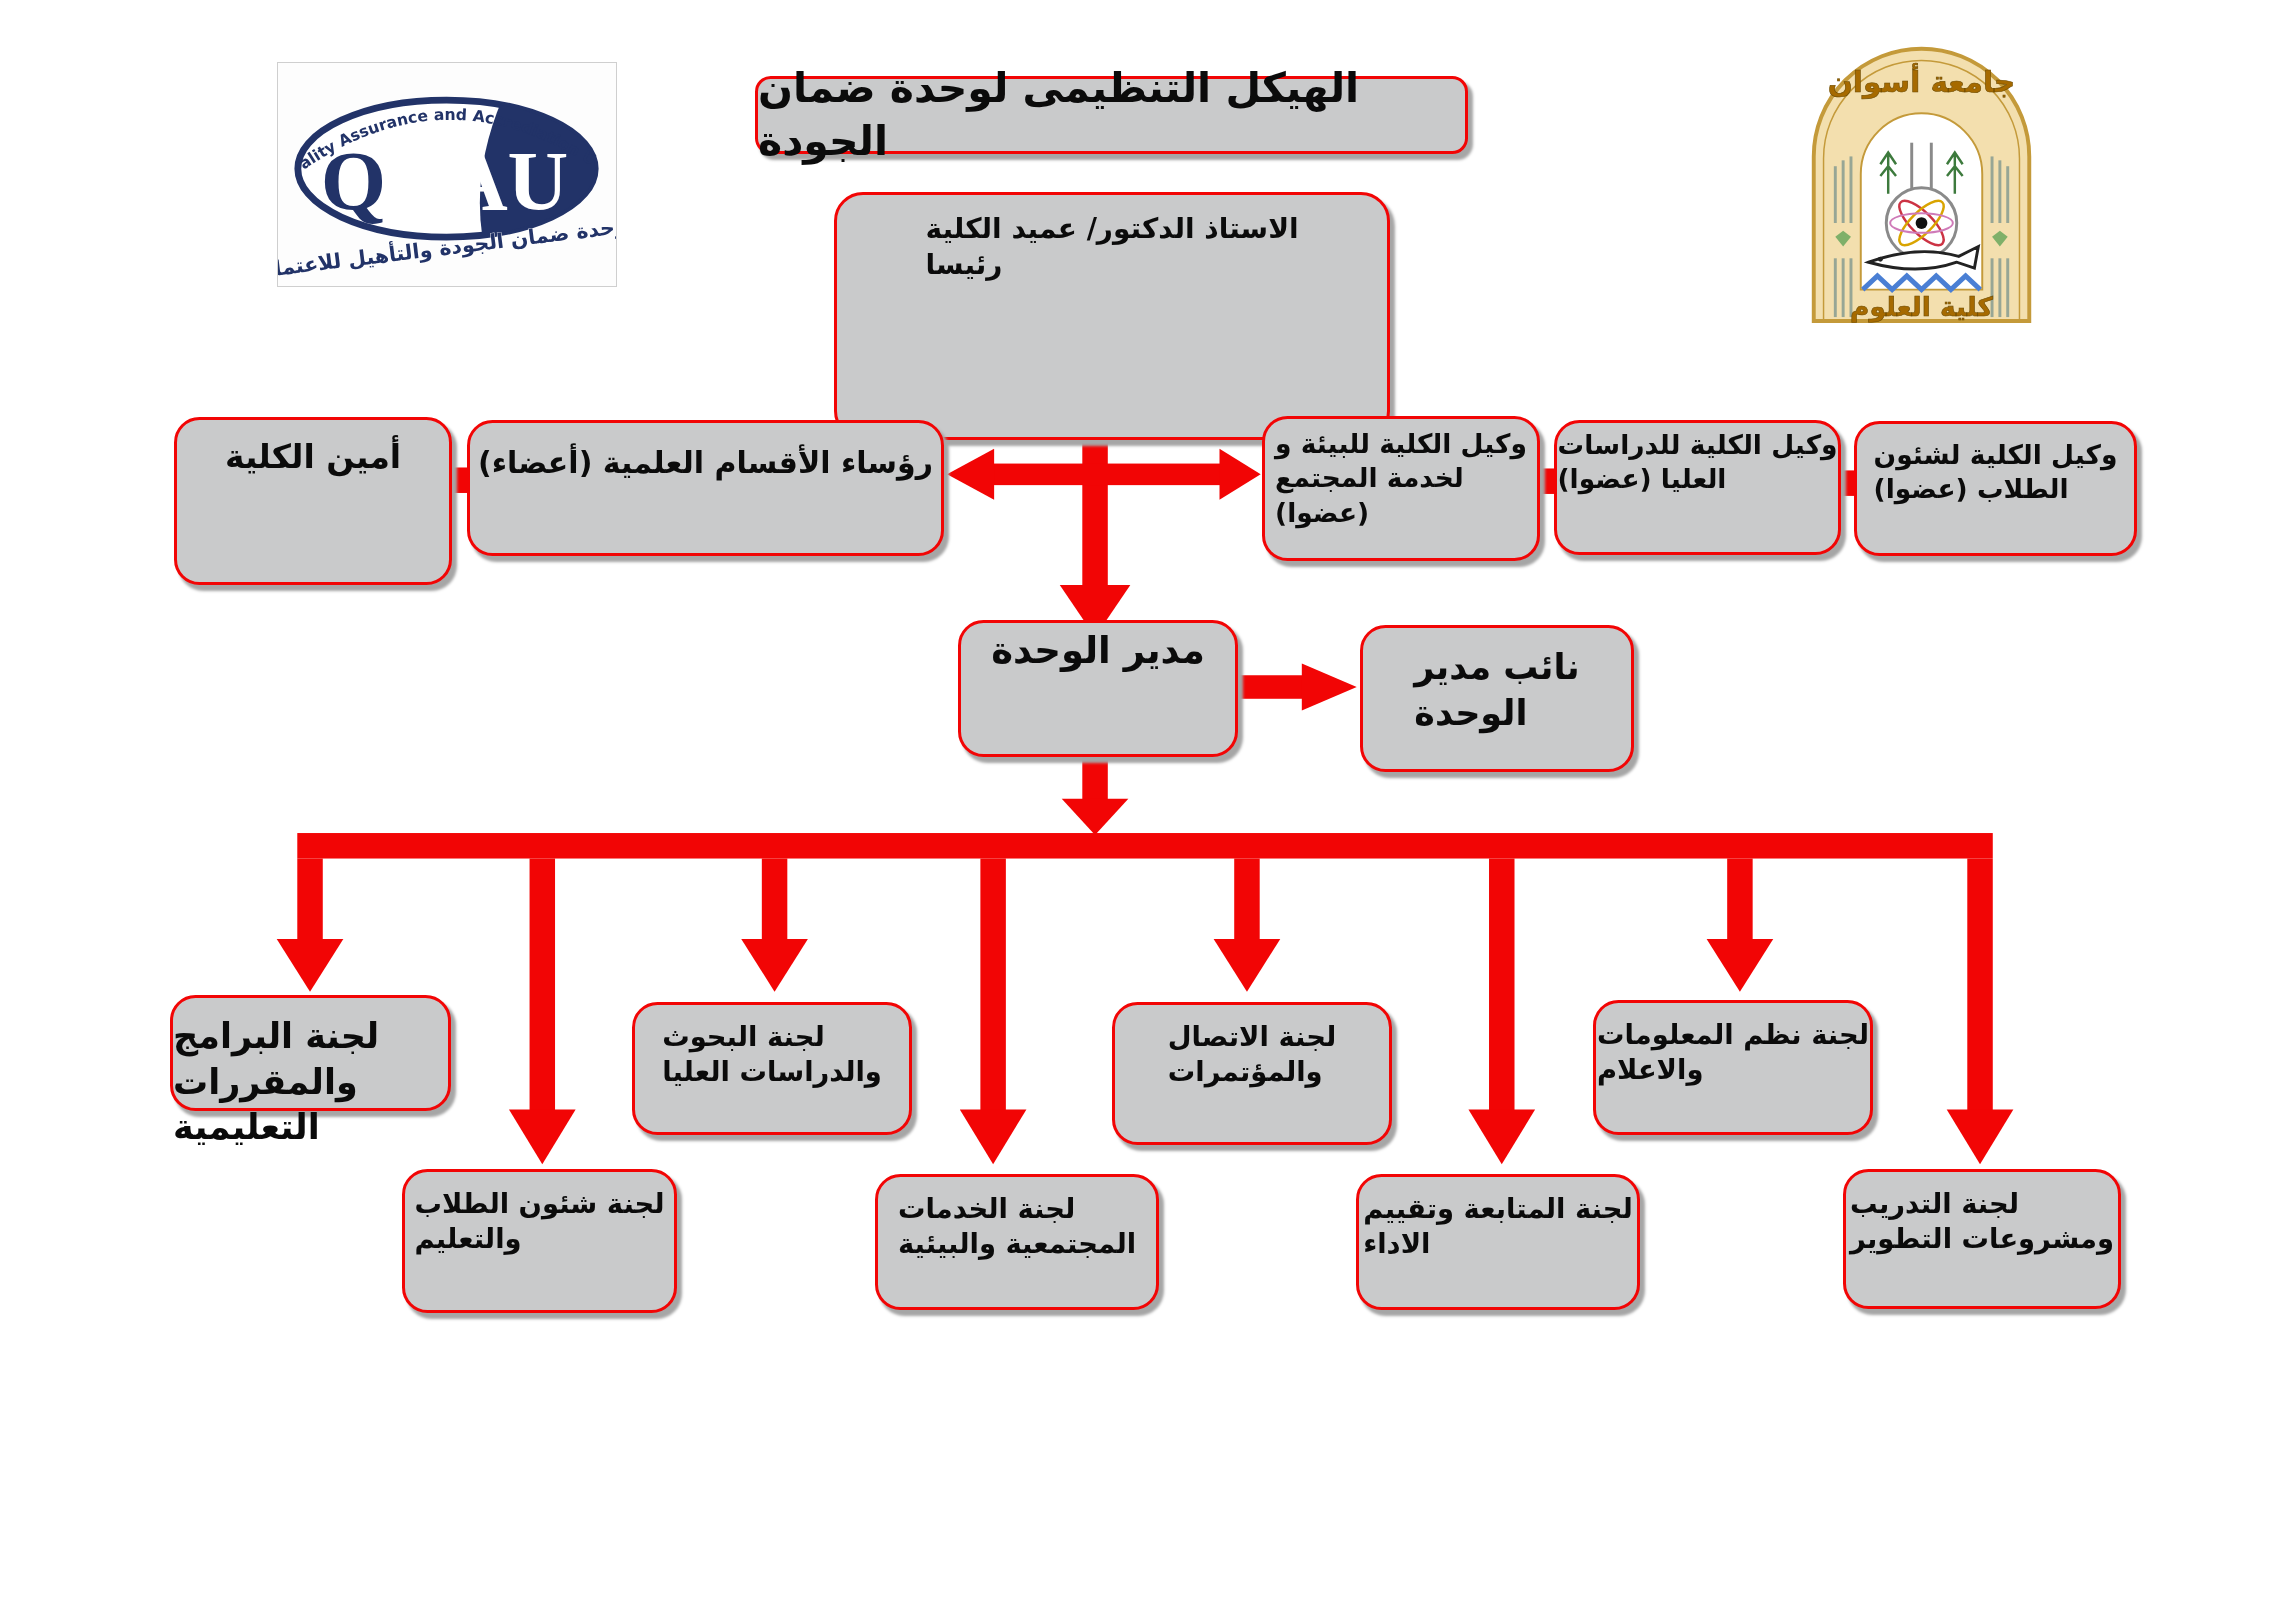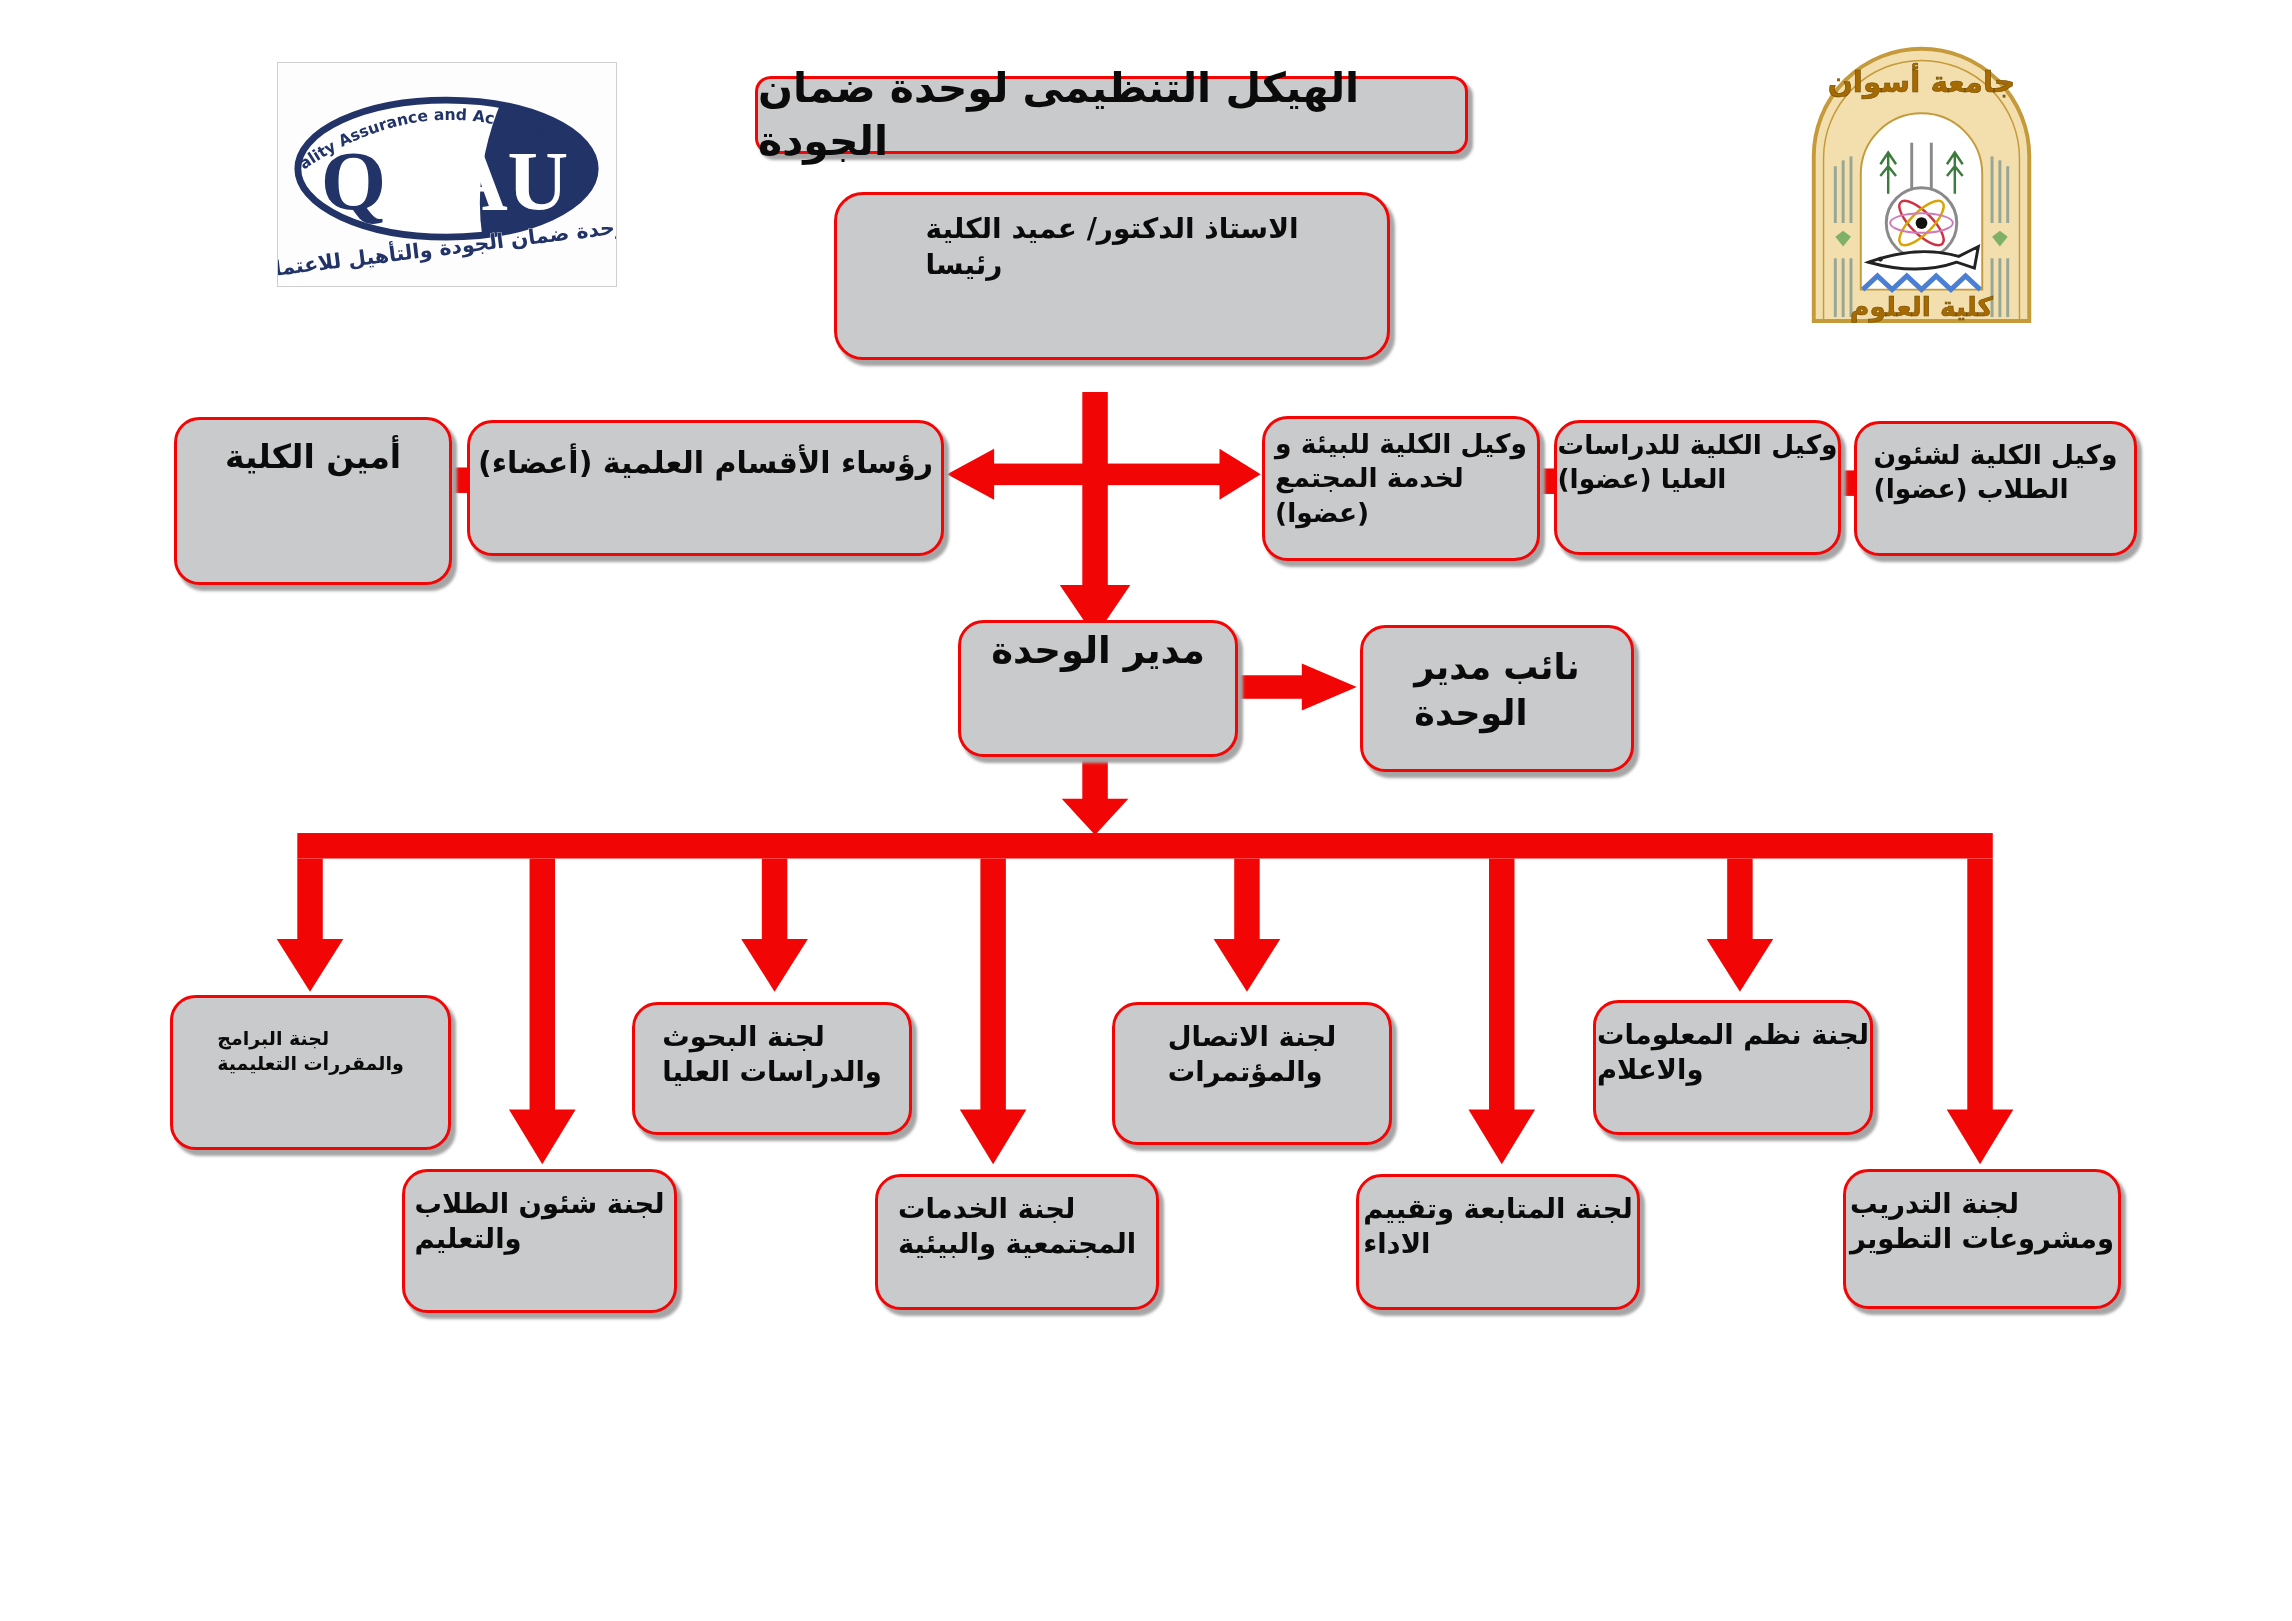--- a/index.html
+++ b/index.html
@@ -162,38 +162,38 @@
     </g>
 
     <polyline points="62,268 77,254 92,268 107,254 122,268 137,254 152,268 167,254 182,268" fill="none" stroke="#4a7fd4" stroke-width="5"></polyline>
 
     <text x="122" y="66" text-anchor="middle" direction="rtl" font-size="30" font-weight="bold" fill="#A66A00" stroke="#6b4a00" stroke-width="0.6">جامعة أسوان</text>
     <text x="122" y="295" text-anchor="middle" direction="rtl" font-size="27" font-weight="bold" fill="#A66A00" stroke="#6b4a00" stroke-width="0.6">كلية العلوم</text>
   </svg>
 
   <div class="box" style="left:755px;top:76px;width:713px;height:78px;border-radius:15.7px;align-items:center;font-size:41px">الهيكل التنظيمى لوحدة ضمان الجودة</div>
 
-  <div class="box" style="left:834px;top:192px;width:556px;height:168px;border-radius:29px;padding-top:15.7px;font-size:28px">الاستاذ الدكتور/ عميد الكلية
+  <div class="box" style="left:834px;top:192px;width:556px;height:248px;border-radius:29px;padding-top:15.7px;font-size:28px">الاستاذ الدكتور/ عميد الكلية
 رئيسا</div>
 
   <div class="box" style="left:174px;top:417px;width:278px;height:168px;padding-top:15.7px;font-size:33px">أمين الكلية</div>
   <div class="box" style="left:467px;top:420px;width:477px;height:136px;padding-top:19.6px;font-size:30px">رؤساء الأقسام العلمية (أعضاء)</div>
   <div class="box" style="left:1262px;top:416px;width:278px;height:145px;padding-top:7.8px;font-size:26.5px">وكيل الكلية للبيئة و
 لخدمة المجتمع
 (عضوا)</div>
   <div class="box" style="left:1554px;top:420px;width:287px;height:135px;padding-top:5px;font-size:26.5px">وكيل الكلية للدراسات
 العليا (عضوا)</div>
   <div class="box" style="left:1854px;top:421px;width:283px;height:135px;padding-top:13.7px;font-size:26.5px">وكيل الكلية لشئون
 الطلاب (عضوا)</div>
 
   <div class="box" style="left:958px;top:620px;width:280px;height:137px;padding-top:4px;font-size:37px">مدير الوحدة</div>
   <div class="box" style="left:1360px;top:625px;width:274px;height:147px;padding-top:17px;font-size:35px">نائب مدير
 الوحدة</div>
 
-  <div class="box" style="left:170px;top:995px;width:281px;height:155px;padding-top:28px;font-size:19px">لجنة البرامج
+  <div class="box" style="left:170px;top:995px;width:281px;height:116px;padding-top:16px;font-size:35px">لجنة البرامج
 والمقررات التعليمية</div>
   <div class="box" style="left:632px;top:1002px;width:280px;height:133px;padding-top:13.7px;font-size:27.4px">لجنة البحوث
 والدراسات العليا</div>
   <div class="box" style="left:1112px;top:1002px;width:280px;height:143px;padding-top:13.7px;font-size:27.4px">لجنة الاتصال
 والمؤتمرات</div>
   <div class="box" style="left:1593px;top:1000px;width:280px;height:135px;padding-top:13.7px;font-size:27.4px">لجنة نظم المعلومات
 والاعلام</div>
 
   <div class="box" style="left:402px;top:1169px;width:275px;height:144px;padding-top:13.7px;font-size:27.4px">لجنة شئون الطلاب
 والتعليم</div>

